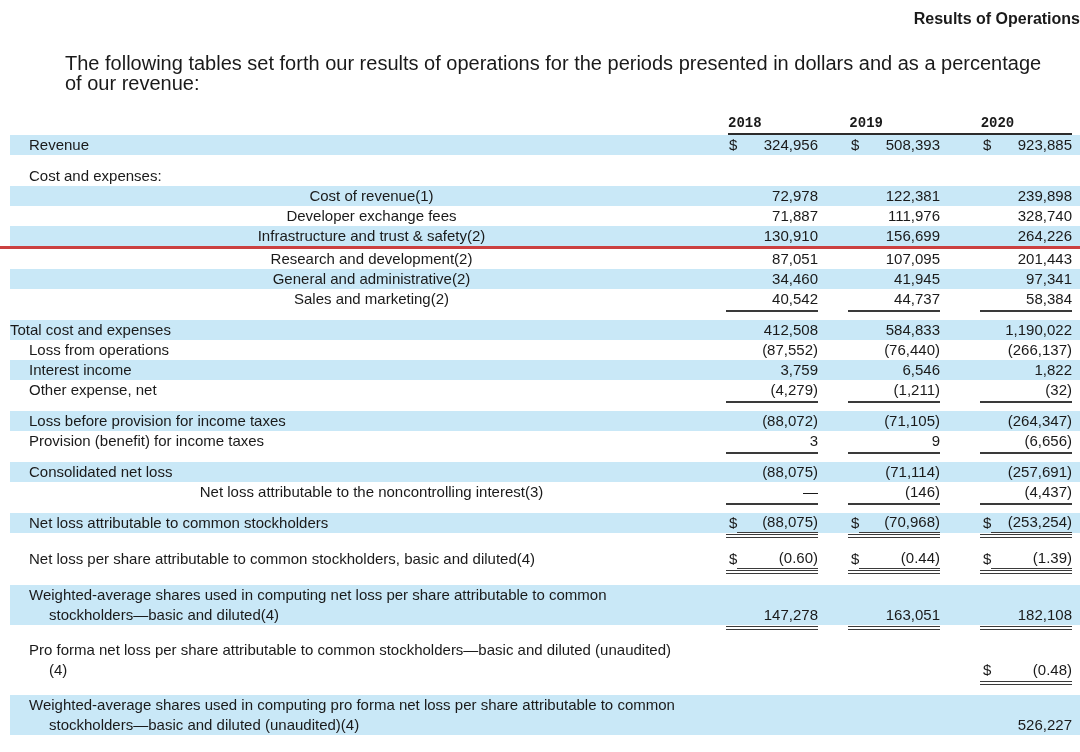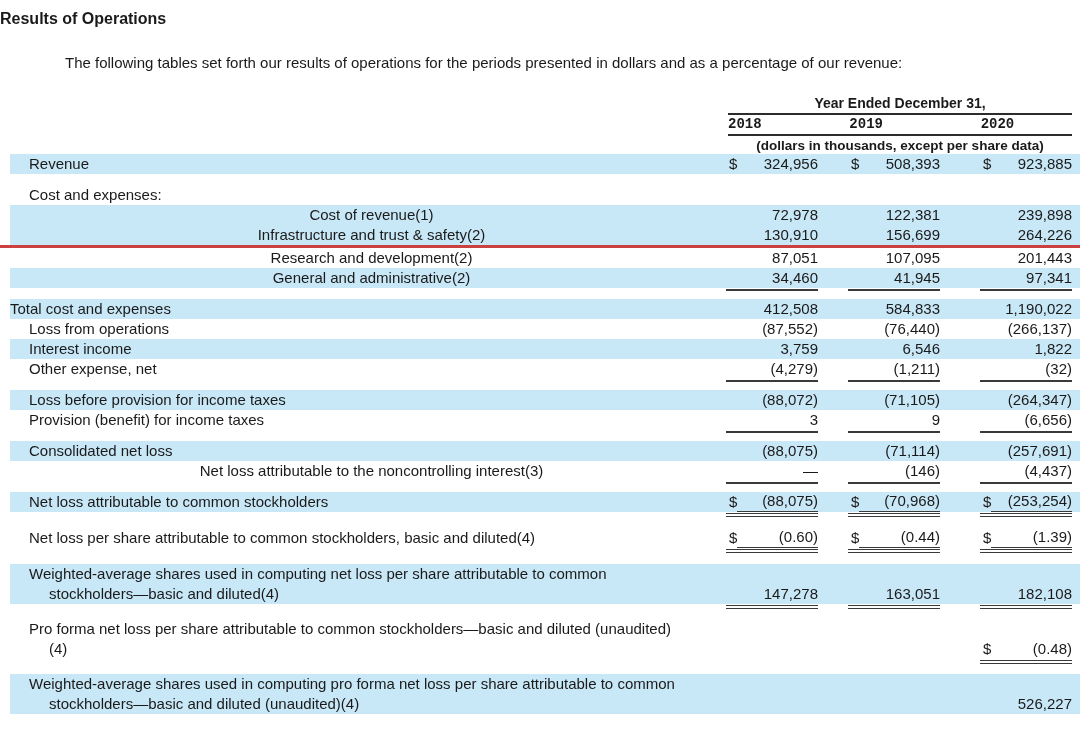--- a/index.html
+++ b/index.html
@@ -2,22 +2,22 @@
 <html style="--hl: #c9e8f7; --red: #cb4040; --rule: #3a3a3a; --text: #1a1a1a;"><head>
 <meta charset="utf-8">
 <style>
   html,body{margin:0;padding:0;}
   body{
     width:1080px;height:752px;background:#ffffff;
     font-family:"Liberation Sans",sans-serif;
     color:var(--text,#1a1a1a);overflow:hidden;
   }
   .page{padding-top:10px;}
-  .doc-title{text-align:left;font-weight:bold;font-size:16px;line-height:18px;}
-  .intro{margin:25px 20px 0 65px;font-size:15px;line-height:20px;}
+  .doc-title{text-align:right;font-weight:bold;font-size:16px;line-height:18px;}
+  .intro{margin:25px 20px 0 65px;font-size:20px;line-height:20px;}
 
   .fin-table{margin-top:21px;position:relative;font-size:15px;}
   .hrow,.row,.rulerow{display:flex;align-items:flex-end;margin-left:10px;padding-right:8px;}
   .label{flex:1;min-width:0;}
   .label-inner{padding-left:20px;text-indent:-20px;max-width:635px;line-height:20px;}
   .ind0{padding-left:19px;} .ind1{padding-left:37px;text-align:center;} .ind2{}
 
   .cell{width:92px;height:20px;display:flex;justify-content:space-between;align-items:flex-end;
         margin-left:30px;line-height:20px;white-space:nowrap;}
   .row .cell:last-child{margin-left:40px;}
@@ -48,36 +48,26 @@
 </head>
 <body>
 
 <div class="page">
   <div class="doc-title">Results of Operations</div>
   <div class="intro">The following tables set forth our results of operations for the periods presented in dollars and as a percentage of our revenue:</div>
 
   <div class="fin-table">
     <div class="hrow">
       <div class="label"></div>
-      <div class="cols-span period">Year Ended December 31,</div>
-    </div>
-    <div class="hrow">
-      <div class="label"></div>
       <div class="cols-span years">
         <div class="ycell">2018</div>
         <div class="ycell">2019</div>
         <div class="ycell">2020</div>
       </div>
     </div>
-    <div class="hrow">
-      <div class="label"></div>
-      <div class="cols-span">
-        <div class="note">(dollars in thousands, except per share data)</div>
-      </div>
-    </div>
     <div>
         <div class="row hl">
           <div class="label ind0">
             <div class="label-inner">Revenue</div>
           </div>
           <div class="cell">
             <div class="dollar">$</div>
             <div class="val">324,956</div>
           </div>
           <div class="cell">
@@ -117,20 +107,37 @@
           </div>
           <div class="cell">
             <div class="dollar"></div>
             <div class="val">122,381</div>
           </div>
           <div class="cell">
             <div class="dollar"></div>
             <div class="val">239,898</div>
           </div>
         </div>
+        <div class="row">
+          <div class="label ind1">
+            <div class="label-inner">Developer exchange fees</div>
+          </div>
+          <div class="cell">
+            <div class="dollar"></div>
+            <div class="val">71,887</div>
+          </div>
+          <div class="cell">
+            <div class="dollar"></div>
+            <div class="val">111,976</div>
+          </div>
+          <div class="cell">
+            <div class="dollar"></div>
+            <div class="val">328,740</div>
+          </div>
+        </div>
         <div class="row hl">
           <div class="label ind1">
             <div class="label-inner">Infrastructure and trust &amp; safety(2)</div>
           </div>
           <div class="cell">
             <div class="dollar"></div>
             <div class="val">130,910</div>
           </div>
           <div class="cell">
             <div class="dollar"></div>
@@ -167,20 +174,37 @@
             <div class="dollar"></div>
             <div class="val">34,460</div>
           </div>
           <div class="cell">
             <div class="dollar"></div>
             <div class="val">41,945</div>
           </div>
           <div class="cell">
             <div class="dollar"></div>
             <div class="val">97,341</div>
+          </div>
+        </div>
+        <div class="row">
+          <div class="label ind1">
+            <div class="label-inner">Sales and marketing(2)</div>
+          </div>
+          <div class="cell">
+            <div class="dollar"></div>
+            <div class="val">40,542</div>
+          </div>
+          <div class="cell">
+            <div class="dollar"></div>
+            <div class="val">44,737</div>
+          </div>
+          <div class="cell">
+            <div class="dollar"></div>
+            <div class="val">58,384</div>
           </div>
         </div>
         <div class="rulerow">
           <div class="label"></div>
           <div class="rcell single"></div>
           <div class="rcell single"></div>
           <div class="rcell single"></div>
         </div>
         <div style="height: 3px;"></div>
         <div class="row hl">

